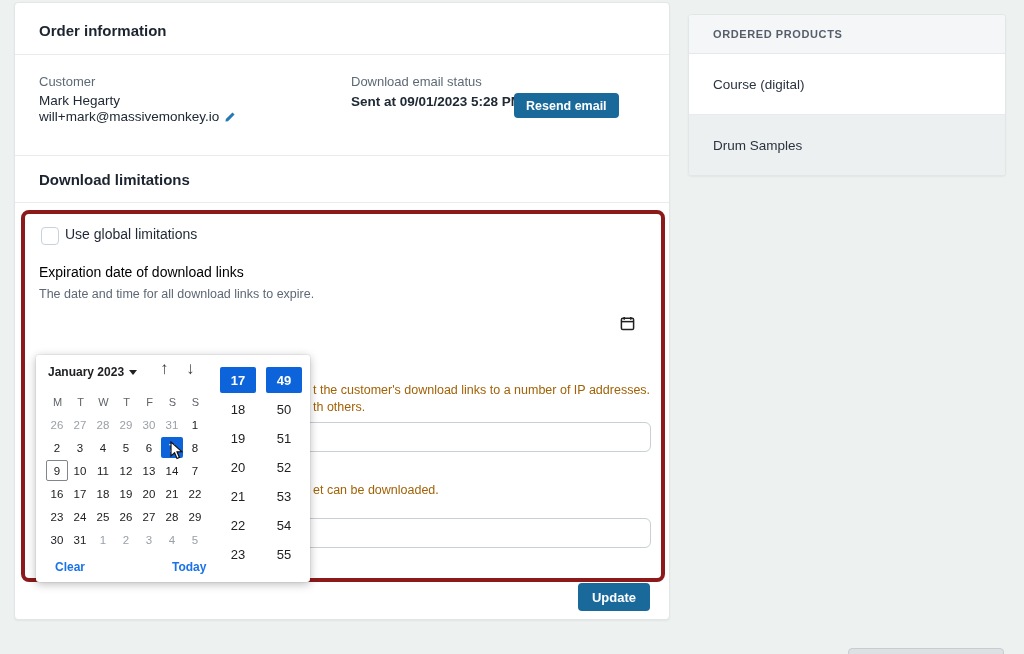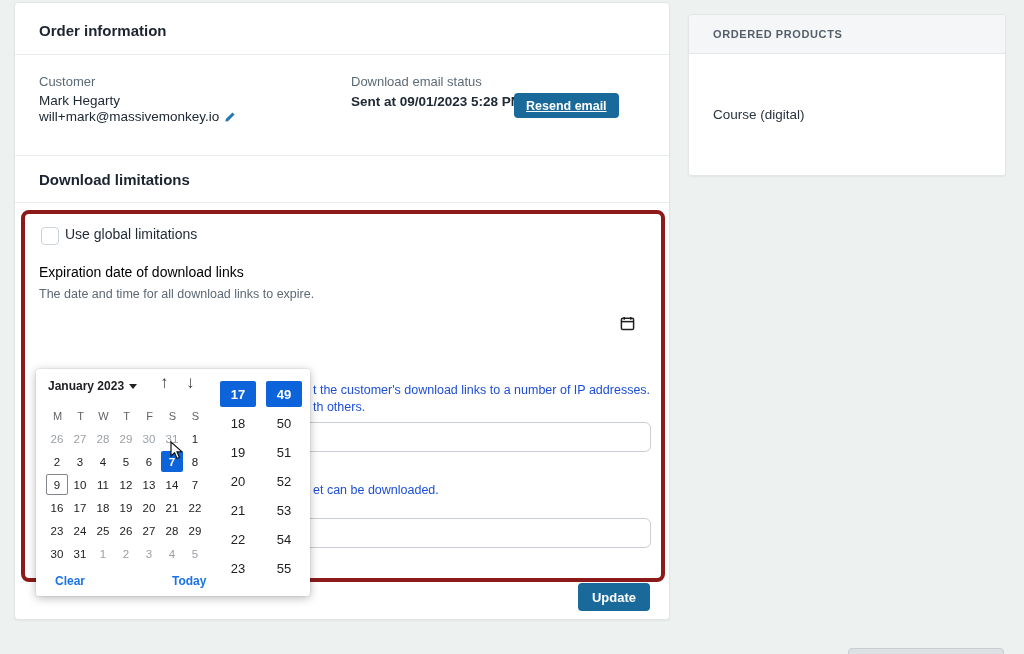--- a/index.html
+++ b/index.html
@@ -9,39 +9,39 @@
   .card{position:absolute;background:#fff;border:1px solid #e2e6e7;border-radius:4px;box-shadow:0 1px 2px rgba(0,0,0,.05);box-sizing:border-box;}
 
   
   .main-card{left:14px;top:2px;width:656px;height:618px;}
   .h-title{font-size:15px;font-weight:700;color:#1c2430;}
   .hr{position:absolute;left:0;right:0;height:1px;background:#e9eced;}
   .lbl{font-size:13px;color:#5d6a75;}
   .val{font-size:13.5px;color:#202a35;}
   .val-bold{font-size:13.5px;font-weight:700;color:#202a35;}
   .btn-blue{display:inline-flex;align-items:center;justify-content:center;background:#19699b;color:#fff;font-weight:700;border:none;border-radius:4px;cursor:pointer;font-family:inherit;}
-  .resend-btn{left:499px;top:90px;height:25px;padding:8px 12px;font-size:12.5px;text-decoration:underline;}
+  .resend-btn{left:499px;top:90px;height:25px;padding:8px 12px;font-size:12.5px;}
   .update-btn{left:563px;top:580px;width:72px;height:28px;font-size:13px;}
   .pencil{display:inline-block;vertical-align:-2px;margin-left:5px;}
 
   
   .red-box{position:absolute;left:6px;top:207px;width:644px;height:372px;border:4px solid #8c1a1a;border-radius:8px;box-sizing:border-box;}
   .checkbox{position:absolute;left:16px;top:13px;width:16px;height:16px;border:1px solid #c9d2da;border-radius:4px;background:#fff;}
   .chk-label{position:absolute;left:40px;top:12px;font-size:14px;color:#1f2833;}
   .exp-label{position:absolute;left:14px;top:50px;font-size:14px;color:#000000;}
   .exp-desc{position:absolute;left:14px;top:73px;font-size:12.5px;color:#5d6874;}
   .text-input{position:absolute;left:12px;width:614px;height:31px;border:1px solid #c9cfd4;border-radius:6px;background:#fff;box-sizing:border-box;font-family:inherit;font-size:14px;color:#1b222c;padding:0 14px;outline:none;}
   .date-input{top:94px;}
   .cal-icon{position:absolute;right:26px;top:102px;width:15px;height:15px;}
-  .frag{position:absolute;left:288px;font-size:12.5px;color:#1d4ed8;white-space:nowrap;}
+  .frag{position:absolute;left:288px;font-size:12.5px;color:#a16207;white-space:nowrap;}
   .ip-input{top:208px;height:30px;}
   .attempts-input{top:304px;height:30px;}
 
   
-  .picker{position:absolute;left:36px;top:355px;width:274px;height:227px;background:#fff;border-radius:3px;box-shadow:0 2px 10px rgba(0,0,0,.28),0 0 0 1px rgba(0,0,0,.04);z-index:30;box-sizing:border-box;margin-top:14px;}
+  .picker{position:absolute;left:36px;top:355px;width:274px;height:227px;background:#fff;border-radius:3px;box-shadow:0 2px 10px rgba(0,0,0,.28),0 0 0 1px rgba(0,0,0,.04);z-index:30;box-sizing:border-box;}
   .month-btn{position:absolute;left:12px;top:10px;font-size:12px;font-weight:700;color:#202124;cursor:pointer;}
   .caret-down{display:inline-block;width:0;height:0;border-left:4px solid transparent;border-right:4px solid transparent;border-top:5px solid #202124;margin-left:5px;vertical-align:1px;}
   .nav-arrow{position:absolute;top:5px;font-size:17px;color:#3c4043;cursor:pointer;line-height:1;}
   .arrow-up{left:124px;}
   .arrow-down{left:150px;}
   .dow-row,.days-grid{position:absolute;left:10px;display:grid;grid-template-columns:repeat(7,23px);}
   .dow-row{top:38px;}
   .dow{width:23px;height:18px;display:flex;align-items:center;justify-content:center;font-size:11px;color:#5f6368;}
   .days-grid{top:58px;grid-auto-rows:23px;}
   .day{width:22px;height:21px;margin:1px 0 0 0;display:flex;align-items:center;justify-content:center;font-size:11.5px;color:#202124;border-radius:2px;cursor:pointer;box-sizing:border-box;}
@@ -202,16 +202,17 @@
 
   <div class="cursor">
     <svg width="14" height="20" viewBox="0 0 14 20">
         <path d="M1 1 L1 15 L4.6 11.8 L7 17.5 L9.4 16.4 L7 10.8 L11.8 10.6 Z" fill="#fff" stroke="#111" stroke-width="1.2"></path>
       </svg>
   </div>
 
   <aside class="card sidebar">
     <div class="sidebar-header">ORDERED PRODUCTS</div>
     <div class="product-row">Course (digital)</div>
+    <div class="product-row selected">Drum Samples</div>
   </aside>
 
   <div class="bottom-sliver"></div>
 </div>
 
 </body></html>

